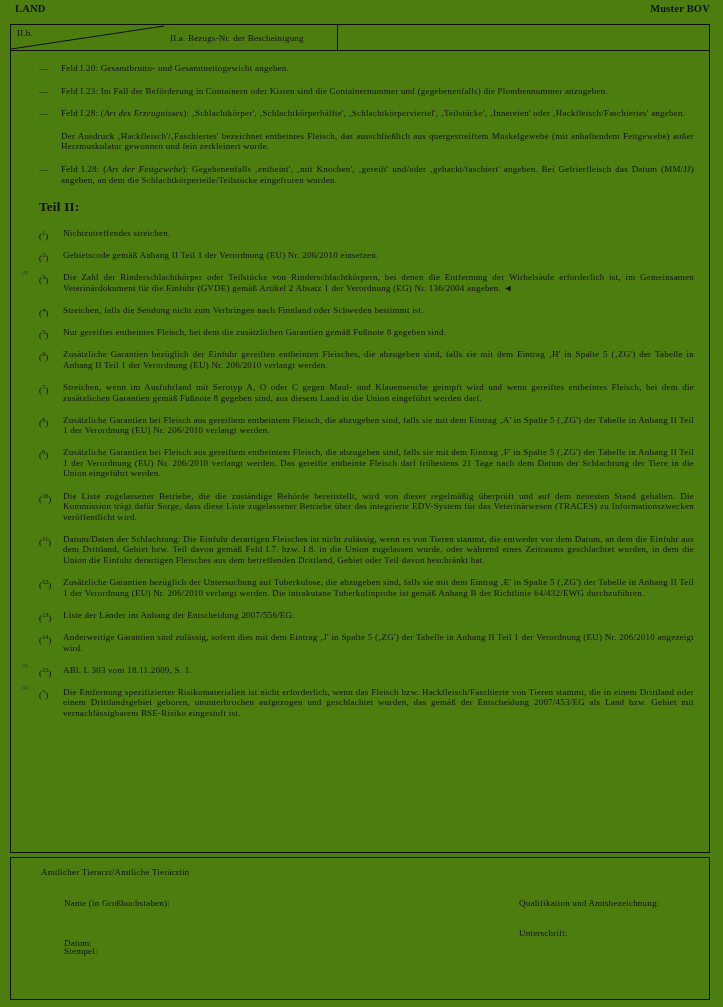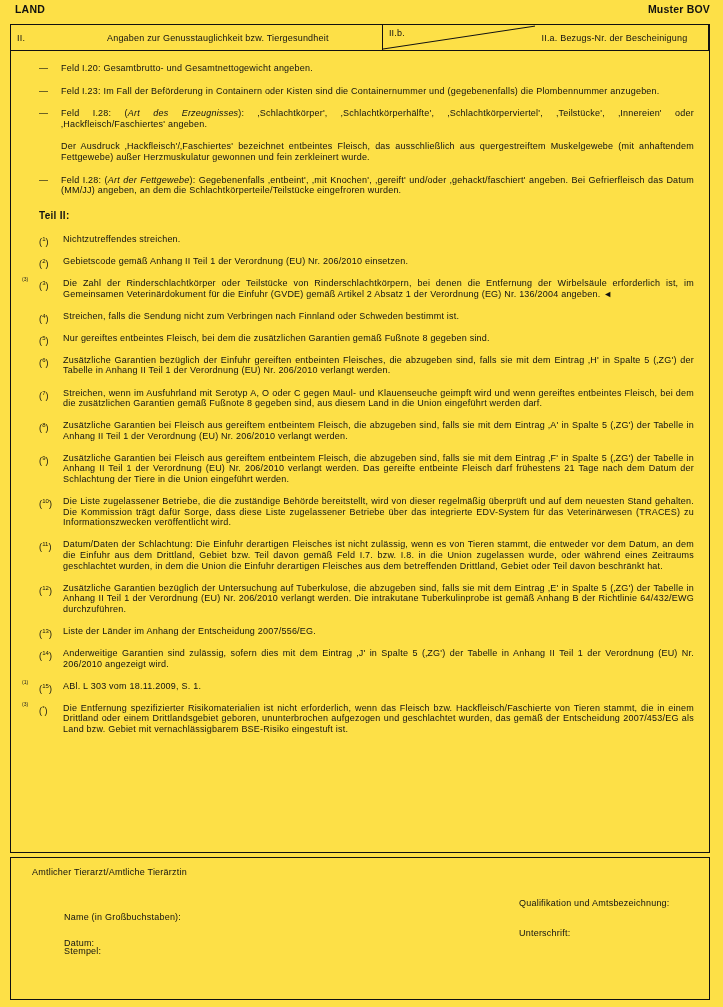--- a/index.html
+++ b/index.html
@@ -1,21 +1,21 @@
 <!DOCTYPE html>
 <html><head>
 <meta charset="utf-8">
 <style>
   * { margin:0; padding:0; box-sizing:border-box; }
   html,body { background:#e8e8e8; }
   .page {
     position:relative;
     width:723px; height:1007px;
-    background:#fde047;
-    font-family:Liberation Sans, sans-serif;
+    background:#4d7c0f;
+    font-family:Liberation Serif, serif;
     color:#111;
     overflow:hidden;
   }
   
   .top-label { position:absolute; top:3px; font-size:10.5px; font-weight:bold; letter-spacing:.2px; }
   .top-label.left { left:15px; }
   .top-label.right { right:13px; }
 
   
   .hdr-table {
@@ -32,52 +32,48 @@
   
   .main-box {
     position:absolute; left:10px; top:51px; width:700px; height:802px;
     border:1px solid #111; border-top:none;
     padding:12px 15px 0 28px;
   }
   .txt { font-size:9px; line-height:10.6px; letter-spacing:.22px; text-align:justify; }
   .note { position:relative; padding-left:22px; margin-bottom:12px; }
   .note .dash { position:absolute; left:0; top:0; }
   .note .it { font-style:italic; }
-  .teil { font-size:10px; font-weight:bold; letter-spacing:.3px; margin:14px 0 13px 0; }
+  .teil { font-size:13px; font-weight:bold; letter-spacing:.3px; margin:14px 0 13px 0; }
   .fn { position:relative; padding-left:24px; margin-bottom:11.5px; }
   .fn .fn-marker { position:absolute; left:0; top:0; white-space:nowrap; }
   .fn sup { font-size:6px; vertical-align:4px; letter-spacing:0; }
   .fn .fn-margin { position:absolute; left:-17px; top:-4px; font-size:5px; letter-spacing:0; color:#222; }
 
   
   .sign-box {
     position:absolute; left:10px; top:857px; width:700px; height:143px;
     border:1px solid #111; font-size:9px; letter-spacing:.22px;
   }
   .sign-box .sig-item { position:absolute; }
-  .sig-title { left:21px; top:9px;text-align:right; }
-  .sig-name  { left:53px; top:40px;margin-top:14px; }
+  .sig-title { left:30px; top:9px;text-align:right; }
+  .sig-name  { left:53px; top:40px; }
   .sig-datum { left:53px; top:80px; }
   .sig-stempel { left:53px; top:88px; }
   .sig-qual  { left:508px; top:40px; }
   .sig-unter { left:508px; top:70px; }
 </style>
 </head>
 <body>
 
 <div class="page">
 
   <span class="top-label left">LAND</span>
   <span class="top-label right">Muster BOV</span>
 
   <div class="hdr-table">
-    <div class="hdr-cell hdr-c1">
-      <span class="num">II.</span>
-      <span>Angaben zur Genusstauglichkeit bzw. Tiergesundheit</span>
-    </div>
     <div class="hdr-cell hdr-c3">
       <span style="position:relative;z-index:1;">II.b.</span>
       <svg viewBox="0 0 100 100" preserveAspectRatio="none">
         <line x1="0" y1="96" x2="100" y2="4" stroke="#111" stroke-width="1" vector-effect="non-scaling-stroke"></line>
       </svg>
     </div>
     <div class="hdr-cell hdr-c2">II.a. Bezugs-Nr. der Bescheinigung</div>
   </div>
 
   <div class="main-box">

